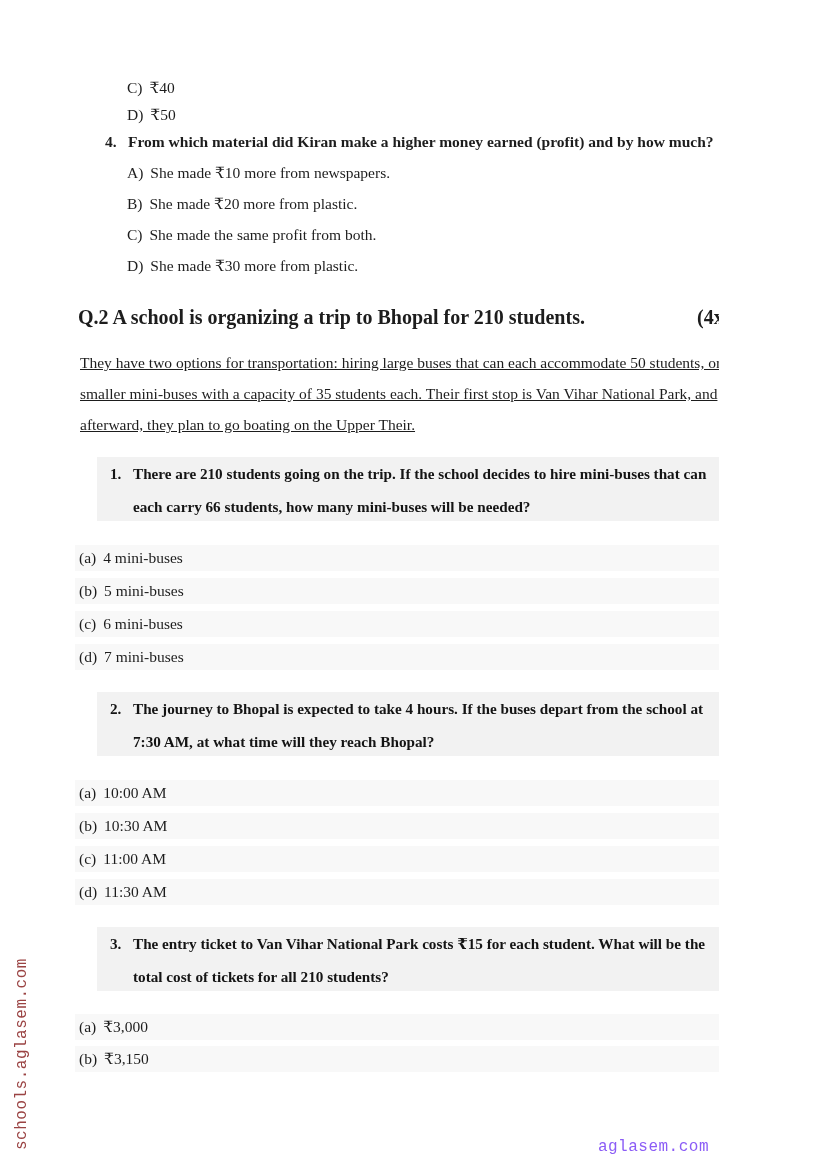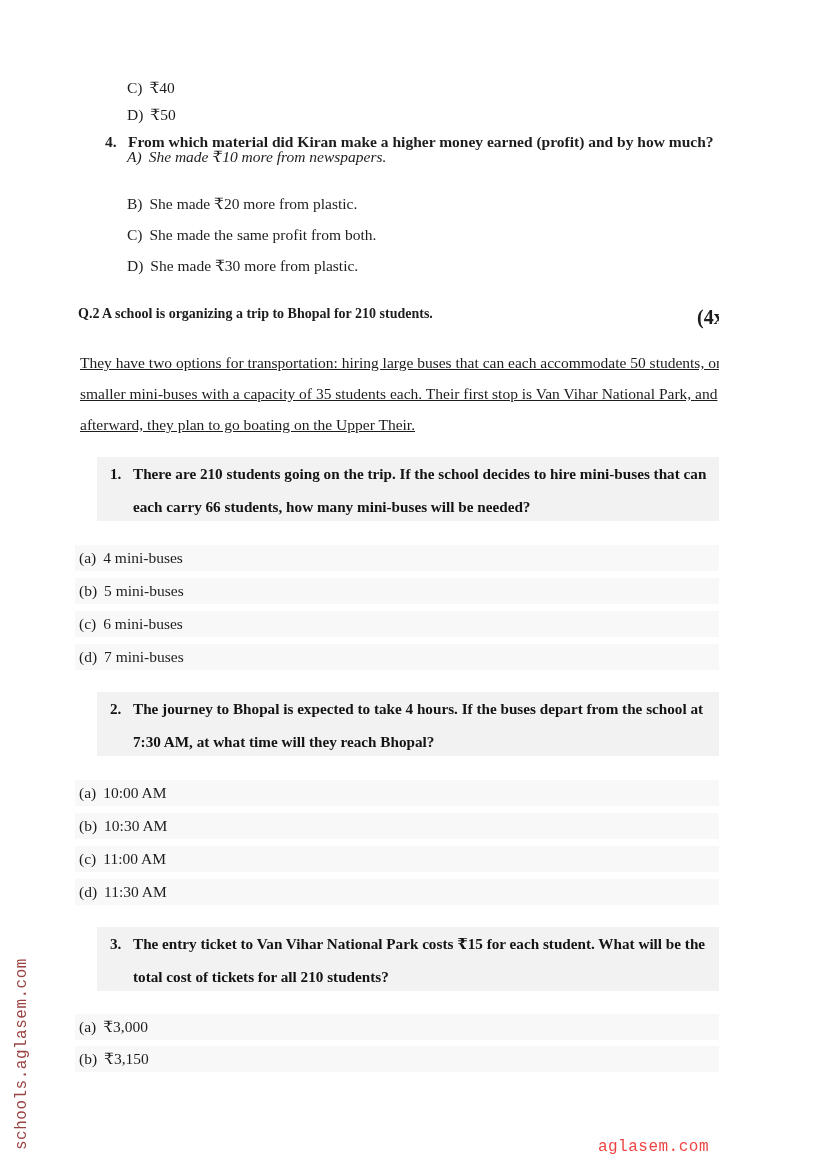--- a/index.html
+++ b/index.html
@@ -10,21 +10,21 @@
     font-family:"Liberation Serif","DejaVu Serif",serif;
     color:#1d1d1d;
     overflow:hidden;
   }
   .abs{position:absolute;line-height:17px;font-size:15.5px;white-space:nowrap;}
   .lbl{margin-right:7px;}
   
   .q4num{position:absolute;left:105px;top:133px;font-weight:bold;font-size:15.5px;}
   .q4text{position:absolute;left:128px;top:133px;font-weight:bold;font-size:15.5px;white-space:nowrap;}
   
-  .heading{position:absolute;left:78px;top:306px;font-weight:bold;font-size:14px;white-space:nowrap;}
+  .heading{position:absolute;left:78px;top:306px;font-weight:bold;font-size:20px;white-space:nowrap;}
   .marks{position:absolute;left:697px;top:306px;font-weight:bold;font-size:20px;}
   
   .para{position:absolute;left:80px;font-size:15.5px;white-space:nowrap;text-decoration:underline;}
   
   .qbox{
     position:absolute;left:97px;width:665px;height:64px;
     background:#f2f2f2;
     font-weight:bold;font-size:15.2px;color:#141414;
   }
   .qnum{position:absolute;left:13px;top:8px;line-height:17px;}
@@ -43,39 +43,39 @@
   
   .side-wm{
     position:absolute;left:13px;top:964px;height:186px;
     writing-mode:vertical-rl;transform:rotate(180deg);
     font-family:"Liberation Mono","DejaVu Sans Mono",monospace;
     font-size:16px;color:#9a4343;letter-spacing:0.5px;white-space:nowrap;
   }
   .footer-wm{
     position:absolute;top:1138px;right:10px;
     font-family:"Liberation Mono","DejaVu Sans Mono",monospace;
-    font-size:16px;color:#ef4444;letter-spacing:0.5px;
+    font-size:16px;color:#8b5cf6;letter-spacing:0.5px;
   }
 </style>
 </head>
 <body>
 
 <div id="page">
 
   <div class="abs" style="top:79px;left:127px;">
     <span class="lbl">C)</span><span>₹40</span>
   </div>
   <div class="abs" style="top:106px;left:127px;">
     <span class="lbl">D)</span><span>₹50</span>
   </div>
 
   <div class="q4num">4.</div>
   <div class="q4text">From which material did Kiran make a higher money earned (profit) and by how much?</div>
 
-  <div class="abs" style="top:148px;left:127px;font-style:italic;">
+  <div class="abs" style="top:164px;left:127px;">
     <span class="lbl">A)</span><span>She made ₹10 more from newspapers.</span>
   </div>
   <div class="abs" style="top:195px;left:127px;">
     <span class="lbl">B)</span><span>She made ₹20 more from plastic.</span>
   </div>
   <div class="abs" style="top:226px;left:127px;">
     <span class="lbl">C)</span><span>She made the same profit from both.</span>
   </div>
   <div class="abs" style="top:257px;left:127px;">
     <span class="lbl">D)</span><span>She made ₹30 more from plastic.</span>

